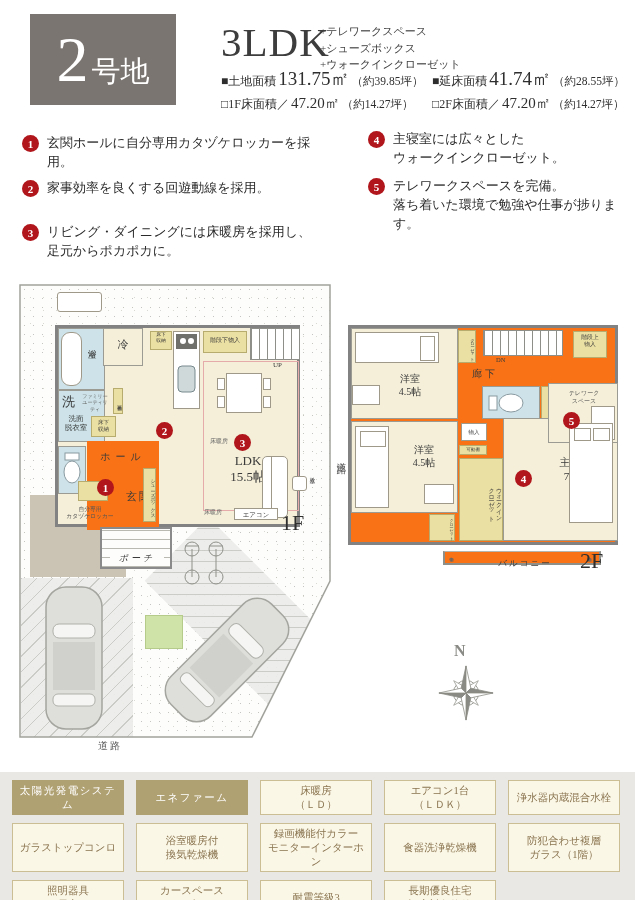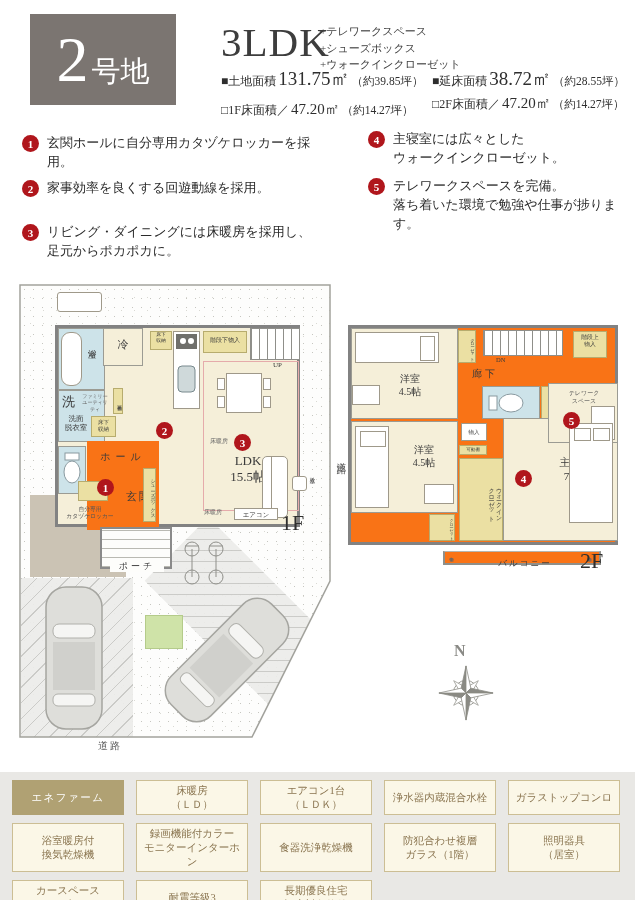--- a/index.html
+++ b/index.html
@@ -69,24 +69,24 @@
     <div class="feat">+シューズボックス</div>
     <div class="feat">+ウォークインクローゼット</div>
   </div>
   <div class="abs arow" style="left:221px;top:66px;">
     <span class="alab">■土地面積</span>
     <span class="aval">131.75㎡</span>
     <span class="anote">（約39.85坪）</span>
   </div>
   <div class="abs arow" style="left:432px;top:66px;">
     <span class="alab">■延床面積</span>
-    <span class="aval">38.72㎡</span>
+    <span class="aval">41.74㎡</span>
     <span class="anote">（約28.55坪）</span>
   </div>
-  <div class="abs arow" style="left:221px;top:100px;">
+  <div class="abs arow" style="left:221px;top:94px;">
     <span class="alab">□1F床面積／</span>
     <span class="aval sm">47.20㎡</span>
     <span class="anote">（約14.27坪）</span>
   </div>
   <div class="abs arow" style="left:432px;top:94px;">
     <span class="alab">□2F床面積／</span>
     <span class="aval sm">47.20㎡</span>
     <span class="anote">（約14.27坪）</span>
   </div>
 
@@ -189,21 +189,21 @@
 15.5帖</div>
       <div class="abs lb" style="left:140px;top:181px;width:30px;font-size:6px;color:#666;">床暖房</div>
       <div class="abs furn" style="left:204px;top:128px;width:26px;height:62px;border-radius:5px;">
         <div style="width:8px;height:100%;border-right:1px solid #9f998a;"></div>
       </div>
       <div class="abs furn lb" style="left:176px;top:180px;width:44px;height:12px;font-size:6.5px;line-height:11px;">エアコン</div>
       <div class="abs mk" style="left:98px;top:94px;">2</div>
     </div>
 
     <div class="abs brick" style="left:100px;top:249px;width:72px;height:42px;border:2px solid #8a8a8a;">
-      <div class="abs lb" style="left:8px;top:32px;width:54px;font-size:9px;letter-spacing:3px;background:#fdfdfb;">ポーチ</div>
+      <div class="abs lb" style="left:8px;top:24px;width:54px;font-size:9px;letter-spacing:3px;background:#fdfdfb;font-style:italic;">ポーチ</div>
     </div>
 
     <svg class="abs" style="left:42px;top:306px;" width="64" height="148">
       <rect x="4" y="3" width="56" height="142" rx="20" fill="#dededa" stroke="#a5a5a0" stroke-width="1.5"></rect>
       <rect x="11" y="40" width="42" height="14" rx="6" fill="#f5f5f3" stroke="#b0b0ab"></rect>
       <rect x="11" y="58" width="42" height="48" fill="#d0d0cc"></rect>
       <rect x="11" y="110" width="42" height="12" rx="5" fill="#f5f5f3" stroke="#b0b0ab"></rect>
     </svg>
     <svg class="abs" style="left:195px;top:308px;transform:rotate(45deg);" width="64" height="148">
       <rect x="4" y="3" width="56" height="142" rx="20" fill="#dededa" stroke="#a5a5a0" stroke-width="1.5"></rect>
@@ -311,20 +311,21 @@
         <polygon points="30,58 35,35 30,30" fill="#8a8a84"></polygon>
           <polygon points="30,58 25,35 30,30" fill="#fff"></polygon>
         <polygon points="2,30 25,35 30,30" fill="#8a8a84"></polygon>
           <polygon points="2,30 25,25 30,30" fill="#fff"></polygon>
       </g>
     </svg>
   </div>
 
   <div class="abs equip">
     <div class="egrid">
+      <div class="ecell gold">太陽光発電システム</div>
       <div class="ecell gold">エネファーム</div>
       <div class="ecell">床暖房
 （ＬＤ）</div>
       <div class="ecell">エアコン1台
 （ＬＤＫ）</div>
       <div class="ecell">浄水器内蔵混合水栓</div>
       <div class="ecell">ガラストップコンロ</div>
       <div class="ecell">浴室暖房付
 換気乾燥機</div>
       <div class="ecell">録画機能付カラー

